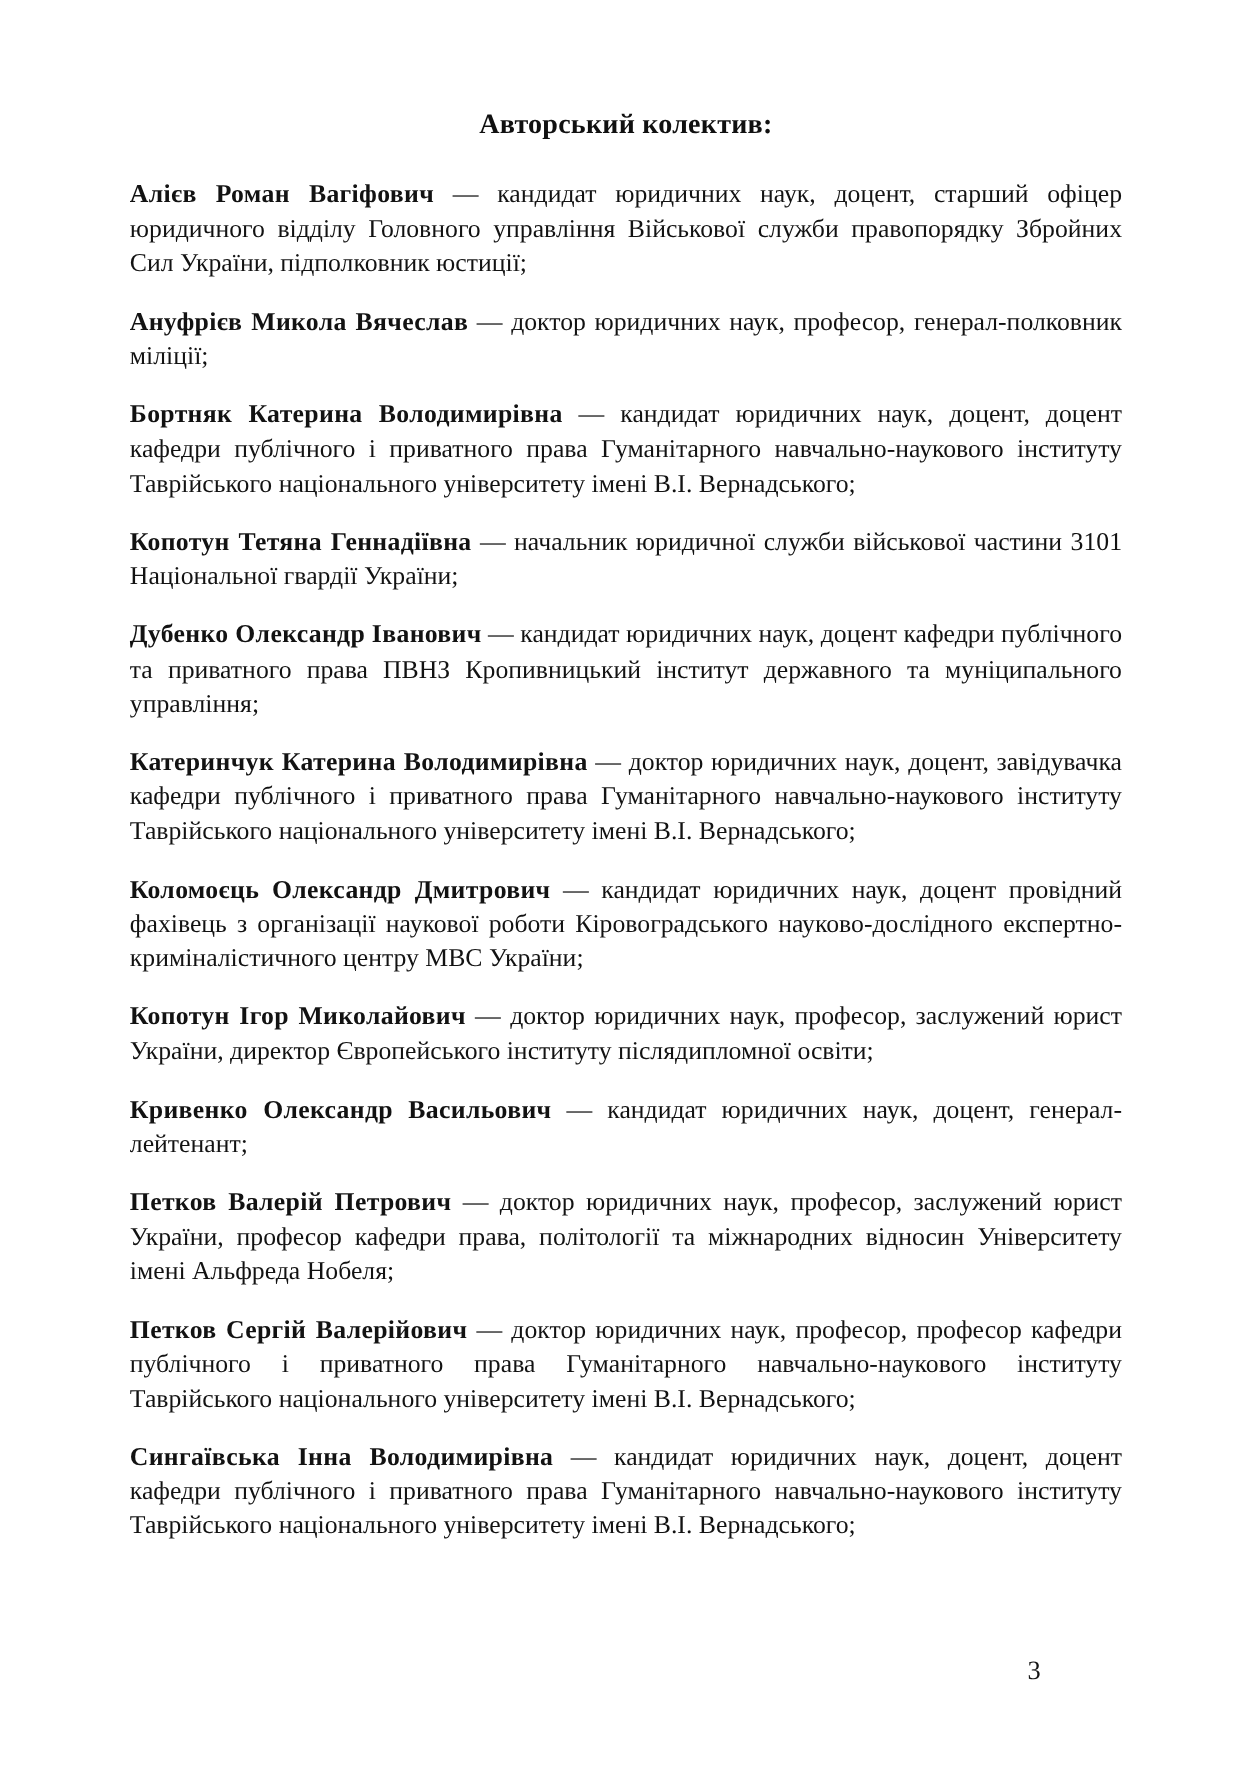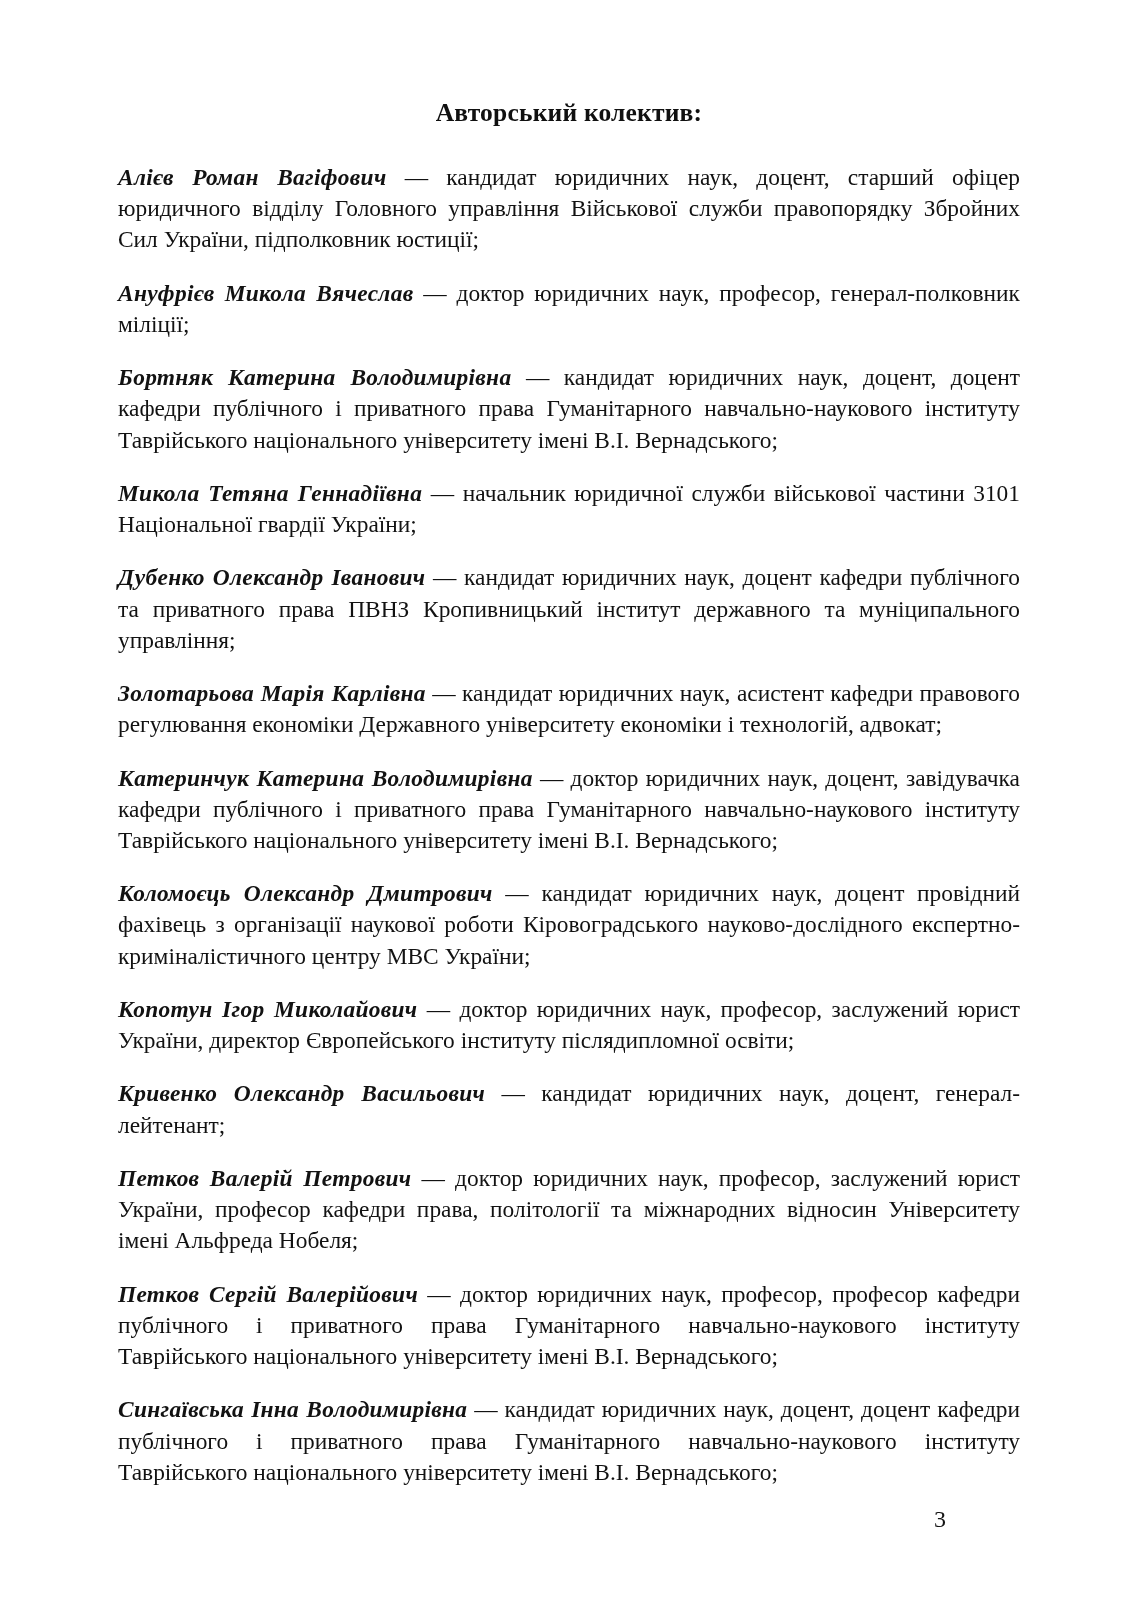--- a/index.html
+++ b/index.html
@@ -41,21 +41,20 @@
     margin: 0 0 22px 0;
     color: #121212;
     -webkit-hyphens: none;
     hyphens: none;
   }
   .entry:last-of-type {
     margin-bottom: 0;
   }
   .entry .person-name {
     font-weight: bold;
-    font-style: italic;
     letter-spacing: 0.3px;
   }
   .entry .dash {
     font-style: normal;
     font-weight: normal;
   }
   .page-number {
     position: absolute;
     right: 100px;
     bottom: 82px;
@@ -69,23 +68,22 @@
 <div class="page">
 
   <div class="content">
 
     <h1 class="doc-title">Авторський колектив:</h1>
 
     <div id="authors-list">
         <p class="entry"><span class="person-name">Алієв Роман Вагіфович</span><span class="dash"> — </span><span class="person-desc">кандидат юридичних наук, доцент, старший офіцер юридичного відділу Головного управління Військової служби правопорядку Збройних Сил України, підполковник юстиції;</span></p>
         <p class="entry"><span class="person-name">Ануфрієв Микола Вячеслав</span><span class="dash">  — </span><span class="person-desc">доктор юридичних наук, професор, генерал-полковник міліції;</span></p>
         <p class="entry"><span class="person-name">Бортняк Катерина Володимирівна</span><span class="dash"> — </span><span class="person-desc">кандидат юридичних наук, доцент, доцент кафедри публічного і приватного права Гуманітарного навчально-наукового інституту Таврійського національного університету імені В.І. Вернадського;</span></p>
-        <p class="entry"><span class="person-name">Микола Тетяна Геннадіївна</span><span class="dash"> — </span><span class="person-desc">начальник юридичної служби військової частини 3101 Національної гвардії України;</span></p>
+        <p class="entry"><span class="person-name">Копотун Тетяна Геннадіївна</span><span class="dash"> — </span><span class="person-desc">начальник юридичної служби військової частини 3101 Національної гвардії України;</span></p>
         <p class="entry"><span class="person-name">Дубенко Олександр Іванович</span><span class="dash"> — </span><span class="person-desc">кандидат юридичних наук, доцент кафедри публічного та приватного права ПВНЗ Кропивницький інститут державного та муніципального управління;</span></p>
-        <p class="entry"><span class="person-name">Золотарьова Марія Карлівна</span><span class="dash"> — </span><span class="person-desc">кандидат юридичних наук, асистент кафедри правового регулювання економіки Державного університету економіки і технологій, адвокат;</span></p>
         <p class="entry"><span class="person-name">Катеринчук Катерина Володимирівна</span><span class="dash"> — </span><span class="person-desc">доктор юридичних наук, доцент, завідувачка кафедри публічного і приватного права Гуманітарного навчально-наукового інституту Таврійського національного університету імені В.І. Вернадського;</span></p>
         <p class="entry"><span class="person-name">Коломоєць Олександр Дмитрович</span><span class="dash"> — </span><span class="person-desc">кандидат юридичних наук, доцент провідний фахівець з організації наукової роботи Кіровоградського науково-дослідного експертно-криміналістичного центру МВС України;</span></p>
         <p class="entry"><span class="person-name">Копотун Ігор Миколайович</span><span class="dash"> — </span><span class="person-desc">доктор юридичних наук, професор, заслужений юрист України, директор Європейського інституту післядипломної  освіти;</span></p>
         <p class="entry"><span class="person-name">Кривенко Олександр Васильович</span><span class="dash"> — </span><span class="person-desc">кандидат юридичних наук, доцент, генерал-лейтенант;</span></p>
         <p class="entry"><span class="person-name">Петков Валерій Петрович</span><span class="dash"> — </span><span class="person-desc">доктор юридичних наук, професор, заслужений юрист України, професор кафедри права, політології та міжнародних відносин Університету імені Альфреда Нобеля;</span></p>
         <p class="entry"><span class="person-name">Петков Сергій Валерійович</span><span class="dash"> — </span><span class="person-desc">доктор юридичних наук, професор, професор кафедри публічного і приватного права Гуманітарного навчально-наукового інституту Таврійського національного університету імені В.І. Вернадського;</span></p>
         <p class="entry"><span class="person-name">Сингаївська Інна Володимирівна</span><span class="dash"> — </span><span class="person-desc">кандидат юридичних наук, доцент, доцент кафедри публічного і приватного права Гуманітарного навчально-наукового інституту Таврійського національного університету імені В.І. Вернадського;</span></p>
       </div>
 
   </div>

